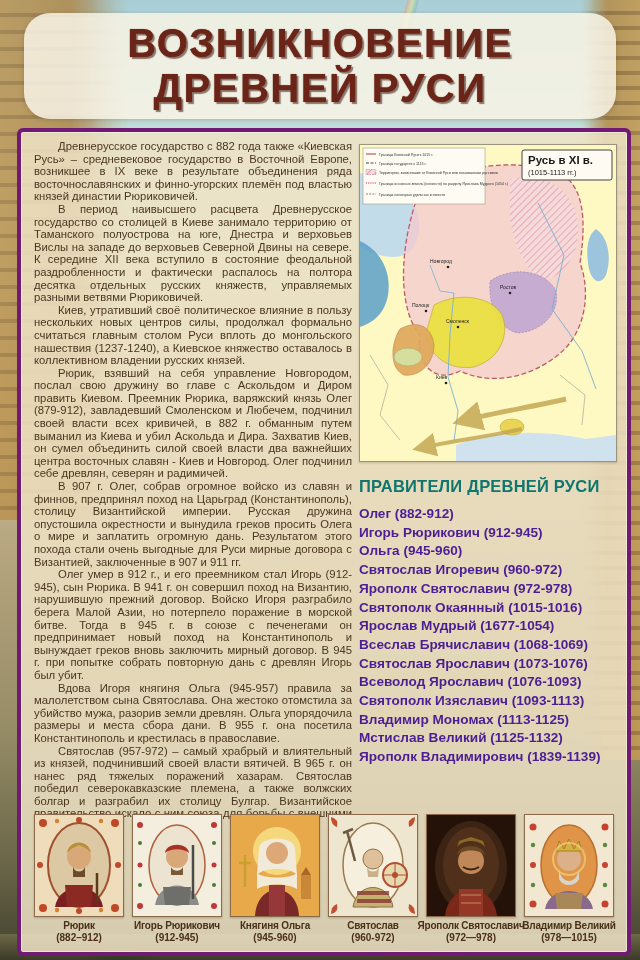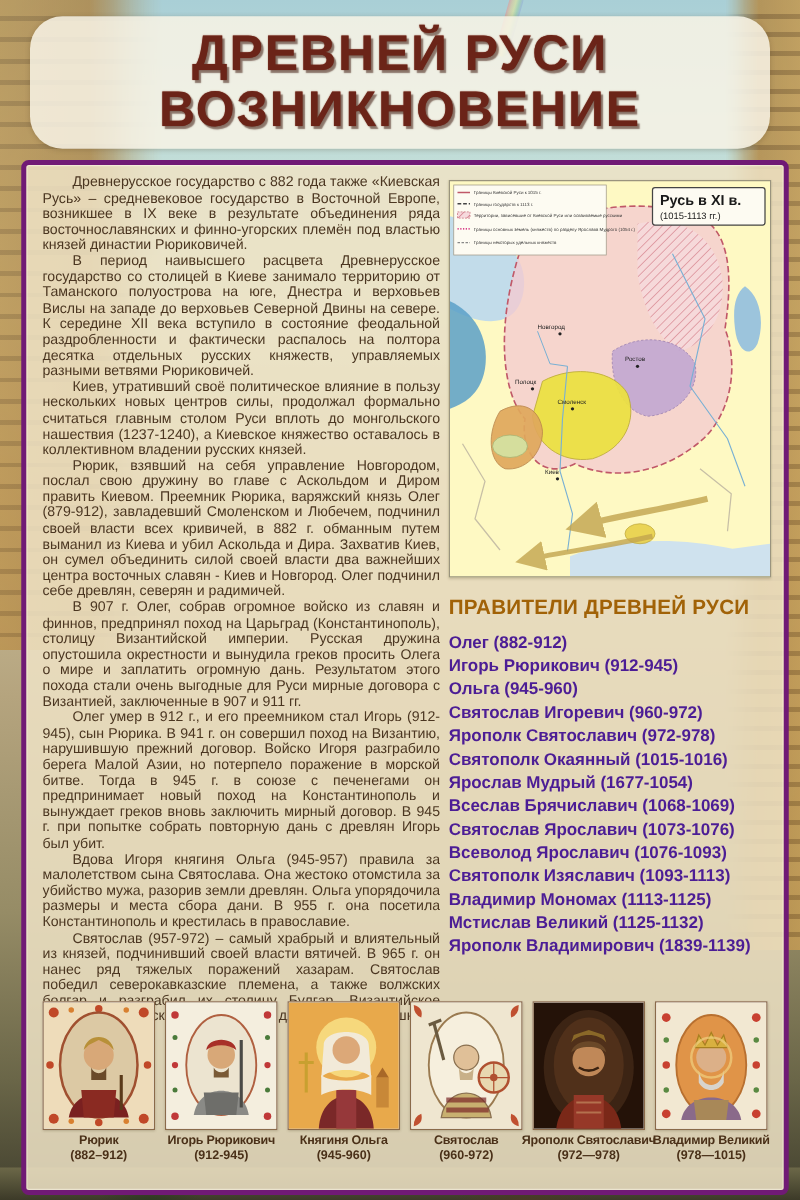--- a/index.html
+++ b/index.html
@@ -39,43 +39,43 @@
   .text-col{
     position:absolute;left:13px;top:8px;width:318px;height:692px;overflow:hidden;
     color:#4b3621;font-size:11.3px;line-height:12.6px;text-align:justify;}
   .text-col p{margin:0;text-indent:24px;}
   .right-col{position:absolute;left:338px;top:7px;width:258px;}
   .map-box{
     position:relative;width:256px;height:316px;margin-top:5px;
     border:1px solid #9a947e;background:#fef9c3;box-shadow:0 1px 2px rgba(90,70,40,.25);}
   .map-box svg{display:block;width:100%;height:100%;}
   .rulers{margin-top:15px;}
-  .rulers-heading{font-size:16.5px;font-weight:bold;color:#a16207;letter-spacing:.2px;margin:0 0 9px 0;}
+  .rulers-heading{font-size:16.5px;font-weight:bold;color:#0f766e;letter-spacing:.2px;margin:0 0 9px 0;}
   .ruler-item{font-size:13.6px;font-weight:bold;color:#4c1d95;line-height:18.7px;white-space:nowrap;}
   .portraits{
-    position:absolute;left:12px;right:12px;bottom:21px;height:130px;
+    position:absolute;left:12px;right:12px;bottom:8px;height:130px;
     display:flex;justify-content:space-between;}
   .portrait-card{width:92px;display:flex;flex-direction:column;align-items:center;}
   .portrait-img{width:88px;height:101px;border:1px solid #8a6a4a;background:#fff;box-shadow:0 1px 2px rgba(80,60,30,.3);}
   .portrait-img svg{display:block;width:100%;height:100%;}
   .portrait-caption{margin-top:3px;text-align:center;color:#4a3018;font-weight:bold;}
   .cap-name{font-size:10px;line-height:12px;white-space:nowrap;letter-spacing:-.2px;}
   .cap-years{font-size:10px;line-height:12px;}
 </style>
 </head>
 <body>
 
 <div class="bg-layer bg-left-tower"></div>
 <div class="bg-layer bg-right-tower"></div>
 <div class="bg-layer bg-rainbow"></div>
 <div class="bg-layer bg-bottom"></div>
 
 <div class="title-panel">
+  <div class="title-line">ВОЗНИКНОВЕНИЕ</div>
   <div class="title-line">ДРЕВНЕЙ РУСИ</div>
-  <div class="title-line">ВОЗНИКНОВЕНИЕ</div>
 </div>
 
 <div class="main-panel">
 
   <div class="text-col">
     <p>Древнерусское государство с 882 года также «Киевская Русь» – средневековое государство в Восточной Европе, возникшее в IX веке в результате объединения ряда восточнославянских и финно-угорских племён под властью князей династии Рюриковичей.</p>
     <p>В период наивысшего расцвета Древнерусское государство со столицей в Киеве занимало территорию от Таманского полуострова на юге, Днестра и верховьев Вислы на западе до верховьев Северной Двины на севере. К середине XII века вступило в состояние феодальной раздробленности и фактически распалось на полтора десятка отдельных русских княжеств, управляемых разными ветвями Рюриковичей.</p>
     <p>Киев, утративший своё политическое влияние в пользу нескольких новых центров силы, продолжал формально считаться главным столом Руси вплоть до монгольского нашествия (1237-1240), а Киевское княжество оставалось в коллективном владении русских князей.</p>
     <p>Рюрик, взявший на себя управление Новгородом, послал свою дружину во главе с Аскольдом и Диром править Киевом. Преемник Рюрика, варяжский князь Олег (879-912), завладевший Смоленском и Любечем, подчинил своей власти всех кривичей, в 882 г. обманным путем выманил из Киева и убил Аскольда и Дира. Захватив Киев, он сумел объединить силой своей власти два важнейших центра восточных славян - Киев и Новгород. Олег подчинил себе древлян, северян и радимичей.</p>
     <p>В 907 г. Олег, собрав огромное войско из славян и финнов, предпринял поход на Царьград (Константинополь), столицу Византийской империи. Русская дружина опустошила окрестности и вынудила греков просить Олега о мире и заплатить огромную дань. Результатом этого похода стали очень выгодные для Руси мирные договора с Византией, заключенные в 907 и 911 гг.</p>

